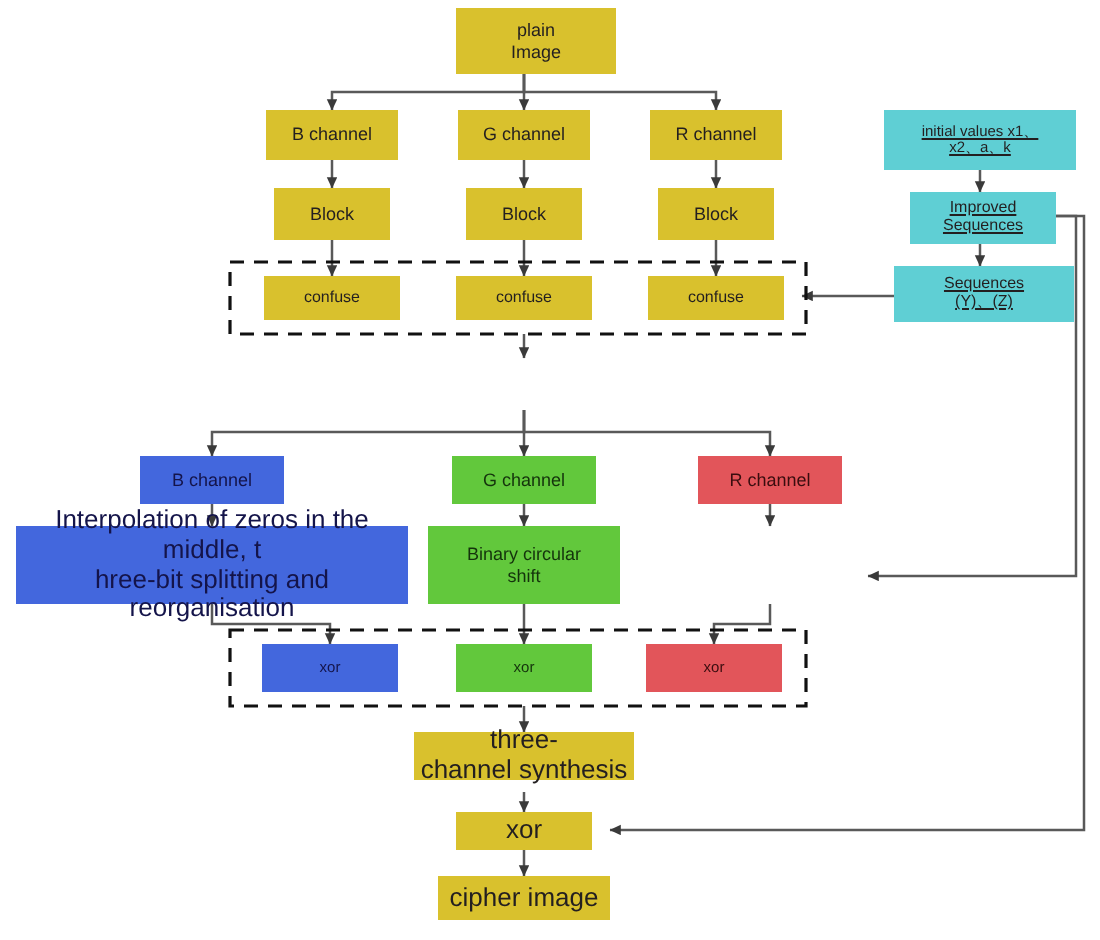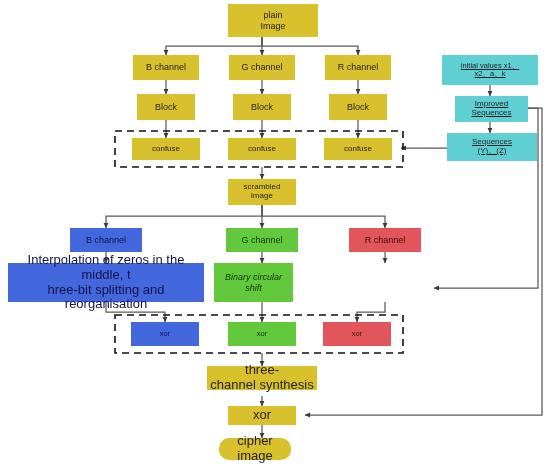--- a/index.html
+++ b/index.html
@@ -73,21 +73,21 @@
 
       <path d="M262,396 L262,406"></path>
 
       <path d="M262,425 L262,438"></path>
     </g>
 
     <rect x="115" y="131" width="288" height="36" fill="none" stroke="#111" stroke-width="1.6" stroke-dasharray="7,5"></rect>
     <rect x="115" y="315" width="288" height="38" fill="none" stroke="#111" stroke-width="1.6" stroke-dasharray="7,5"></rect>
   </svg>
 
-  <div class="node gold t9" style="left:228px;top:4px;width:90px;height:33px;">plain
+  <div class="node gold t9" style="left:228px;top:4px;width:80px;height:33px;">plain
 Image</div>
 
   <div class="node gold t9" style="left:133px;top:55px;width:66px;height:25px;">B channel</div>
   <div class="node gold t9" style="left:229px;top:55px;width:66px;height:25px;">G channel</div>
   <div class="node gold t9" style="left:325px;top:55px;width:66px;height:25px;">R channel</div>
 
   <div class="node gold t9" style="left:137px;top:94px;width:58px;height:26px;">Block</div>
   <div class="node gold t9" style="left:233px;top:94px;width:58px;height:26px;">Block</div>
   <div class="node gold t9" style="left:329px;top:94px;width:58px;height:26px;">Block</div>
 
@@ -95,34 +95,32 @@
   <div class="node gold t8" style="left:228px;top:138px;width:68px;height:22px;">confuse</div>
   <div class="node gold t8" style="left:324px;top:138px;width:68px;height:22px;">confuse</div>
 
   <div class="node cyan t75" style="left:442px;top:55px;width:96px;height:30px;">initial values x1、
 x2、a、k</div>
   <div class="node cyan t8" style="left:455px;top:96px;width:73px;height:26px;">Improved
 Sequences</div>
   <div class="node cyan t8" style="left:447px;top:133px;width:90px;height:28px;">Sequences
 (Y)、(Z)</div>
 
-  <div class="node gold t8" style="left:228px;top:179px;width:68px;height:26px;">scrambled
-image</div>
 
   <div class="node blue t9" style="left:70px;top:228px;width:72px;height:24px;">B channel</div>
   <div class="node green t9" style="left:226px;top:228px;width:72px;height:24px;">G channel</div>
   <div class="node red t9" style="left:349px;top:228px;width:72px;height:24px;">R channel</div>
 
   <div class="node blue t85" style="left:8px;top:263px;width:196px;height:39px;">Interpolation of zeros in the middle, t
 hree-bit splitting and reorganisation</div>
-  <div class="node green t9" style="left:214px;top:263px;width:79px;height:39px;font-style:italic;">Binary circular
+  <div class="node green t9" style="left:214px;top:263px;width:96px;height:39px;">Binary circular
 shift</div>
 
   <div class="node blue t75" style="left:131px;top:322px;width:68px;height:24px;">xor</div>
   <div class="node green t75" style="left:228px;top:322px;width:68px;height:24px;">xor</div>
   <div class="node red t75" style="left:323px;top:322px;width:68px;height:24px;">xor</div>
 
   <div class="node gold t85" style="left:207px;top:366px;width:110px;height:24px;">three-
 channel synthesis</div>
   <div class="node gold t85" style="left:228px;top:406px;width:68px;height:19px;">xor</div>
-  <div class="node gold t85" style="left:219px;top:438px;width:72px;height:22px;border-radius:10px;">cipher image</div>
+  <div class="node gold t85" style="left:219px;top:438px;width:86px;height:22px;">cipher image</div>
 
 </div>
 
 </body></html>

